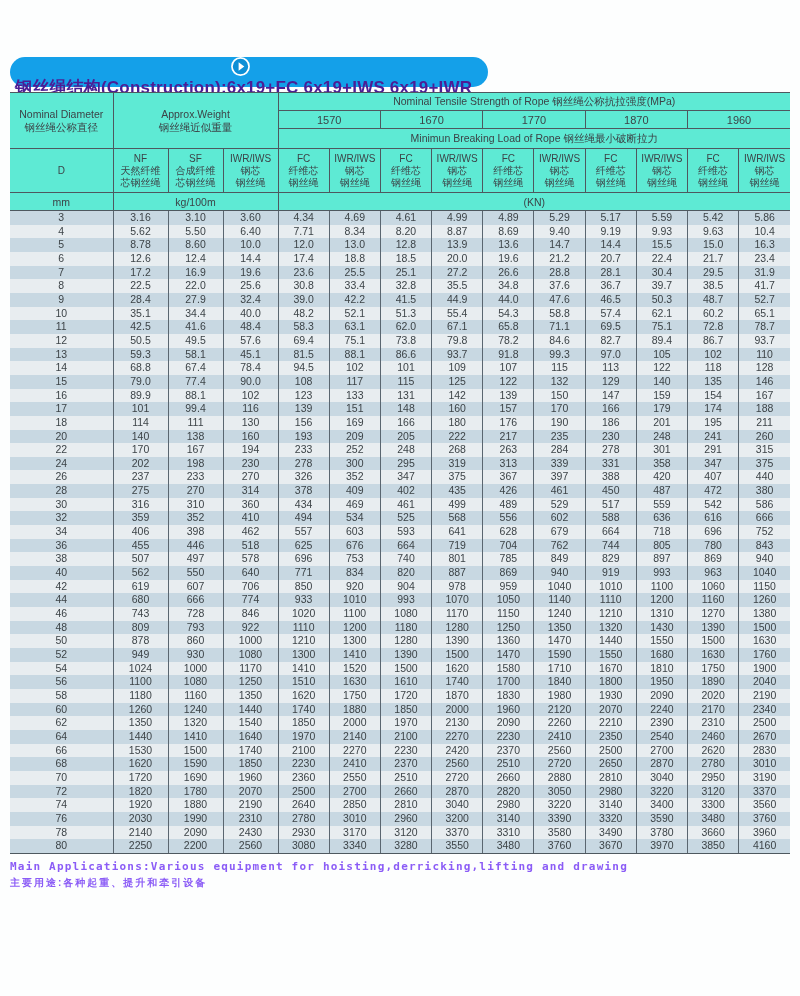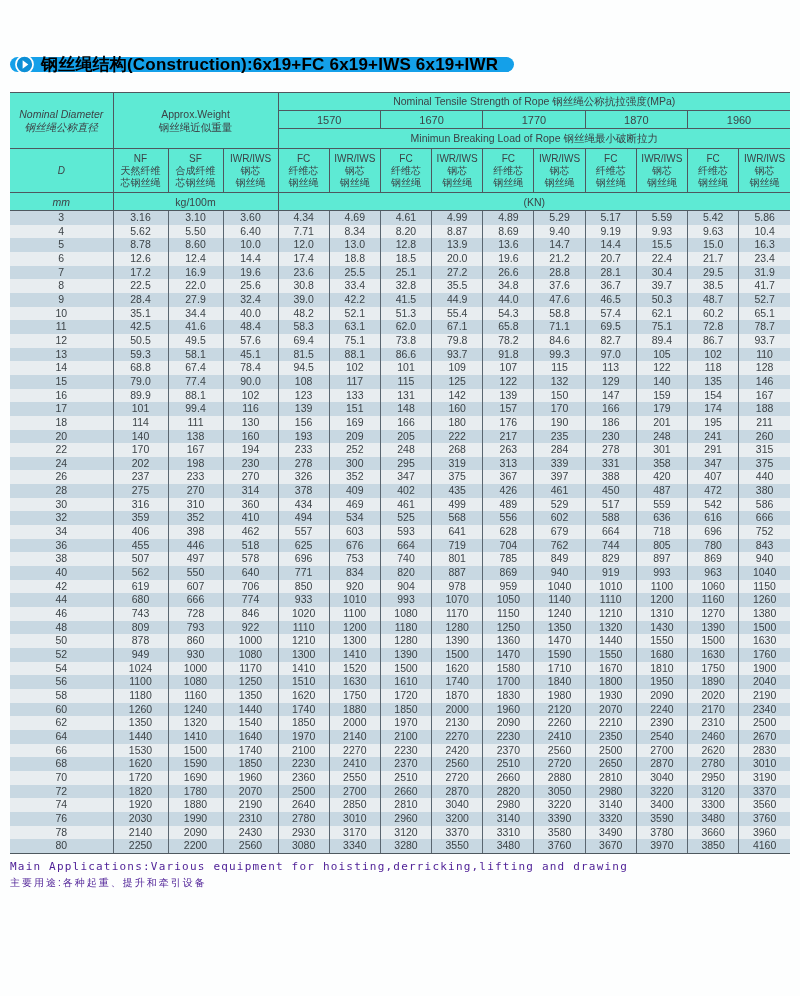--- a/index.html
+++ b/index.html
@@ -4,60 +4,60 @@
 <style>
   * { margin:0; padding:0; box-sizing:border-box; }
   html,body { background:#fdfdfd; }
   body { font-family:"Liberation Sans", sans-serif; }
   .page {
     position:relative; width:800px; height:996px; margin:0 auto;
     background:#fdfefe; overflow:hidden;
   }
   
   .banner {
-    position:absolute; left:10px; top:57px; height:15px;
+    position:absolute; left:10px; top:57px; height:30px;
     display:inline-flex; align-items:center;
     background:#14a0e9; border-radius:15px;
-    padding:0 16px 0 5px; color:#000000;
+    padding:0 16px 0 5px; color:#4c1d95;flex-direction:column;
   }
   .banner .play {
     width:19px; height:19px; margin-right:7px; flex:0 0 auto;
   }
   .banner .title {
     font-size:17px; font-weight:bold; letter-spacing:0.2px; white-space:nowrap;
   }
   
   .spec-table {
     position:absolute; left:10px; top:92px; width:780px;
     border-collapse:collapse; table-layout:fixed;
     font-size:10.5px; color:#3c4347;
   }
   .spec-table td { text-align:center; vertical-align:middle; padding:0; }
   .spec-table .hcell { background:#5eead4; border:1px solid #4e585f; }
-  .spec-table .hcell.noleft { border-left:none;font-style:italic; }
+  .spec-table .hcell.noleft { border-left:none; }
   .spec-table .hcell.noright { border-right:none; }
   .r1 td { height:18px; }
   .r2 td { height:18px; font-size:11px; }
   .r3 td { height:20px; }
   .r4 td { height:44px; font-size:10px; line-height:12px; }
   .r5 td { height:18px; }
   .unit-row td { background:#cfe5f5; border-bottom:2px solid #4e585f; }
   .two-line div { line-height:13px; }
   tbody td {
     height:13.66px; line-height:13.66px; font-size:10.5px;
     border-left:1px solid #5a6670; border-right:1px solid #5a6670;
     overflow:hidden; white-space:nowrap;
   }
   tbody td:first-child { border-left:none; }
   tbody td:last-child { border-right:none;text-align:center; }
   tbody tr.stripe td { background:#c8d8e2; }
   tbody tr:not(.stripe) td { background:#e8edf0; }
   tbody tr:last-child td { border-bottom:1.5px solid #4e585f; }
   
-  .footer { position:absolute; left:10px; top:859px; color:#4c1d95; }
+  .footer { position:absolute; left:10px; top:859px; color:#8b5cf6;font-weight:bold; }
   .footer .en {
     font-family:"DejaVu Sans Mono", monospace; font-size:11px;
     letter-spacing:1.2px; line-height:15px;
   }
   .footer .zh { font-size:10px; letter-spacing:2px; line-height:17px; }
 </style>
 </head>
 <body>
 
 <div class="page">

